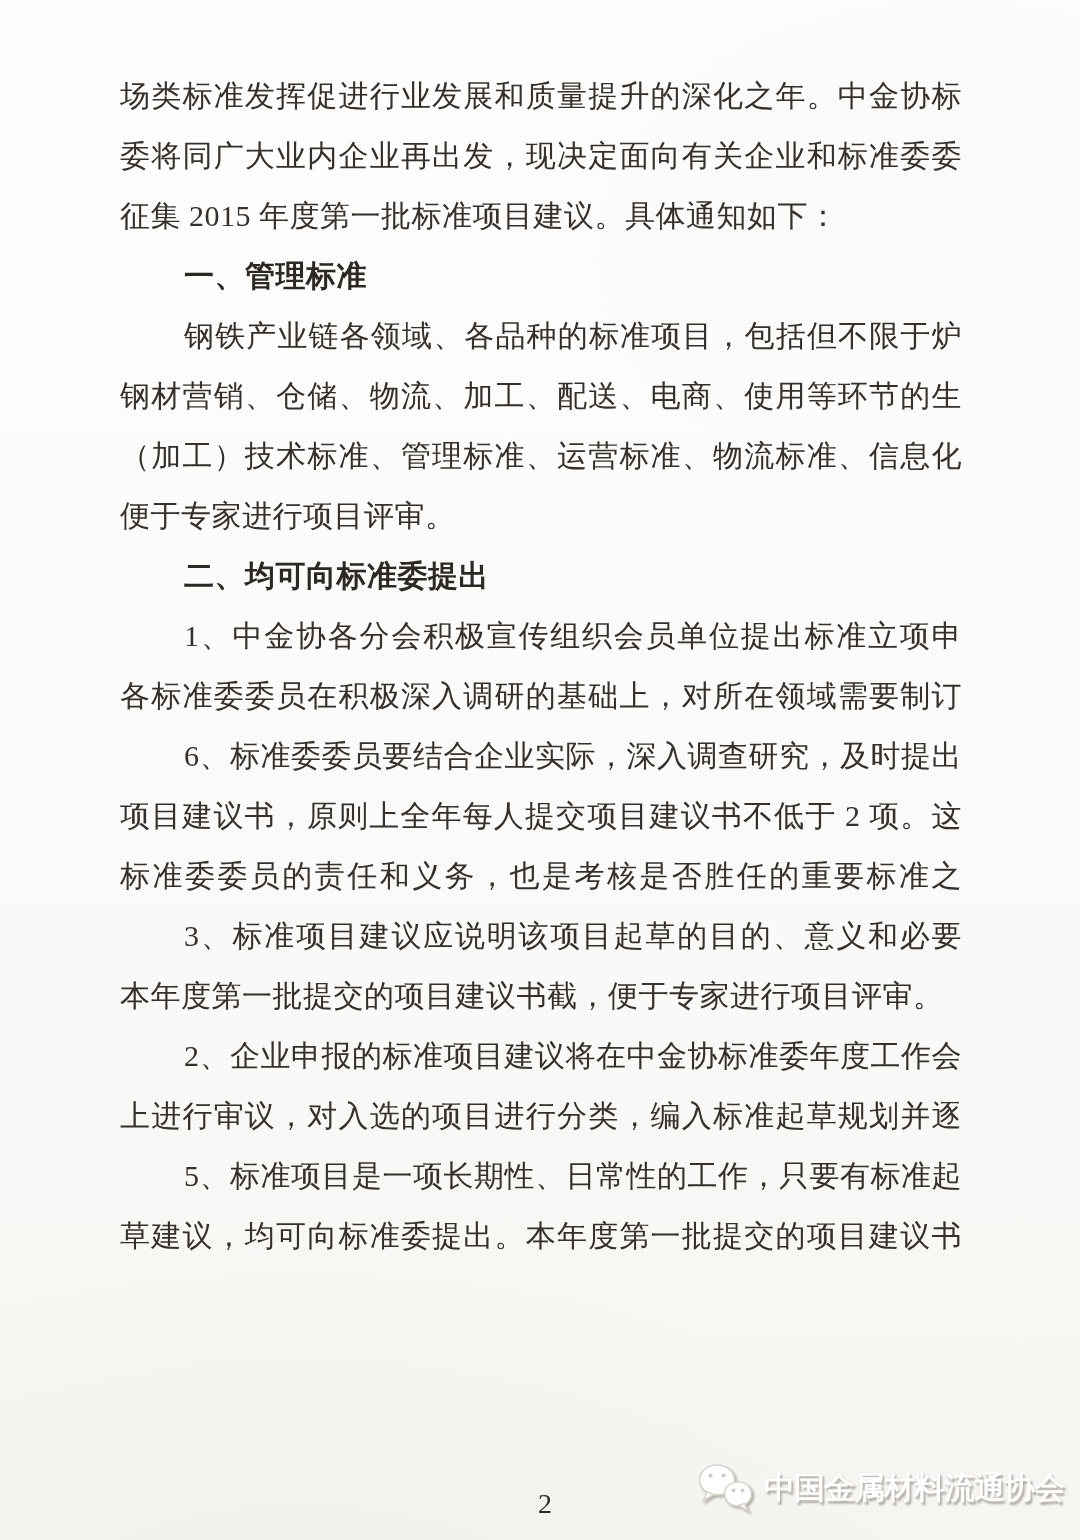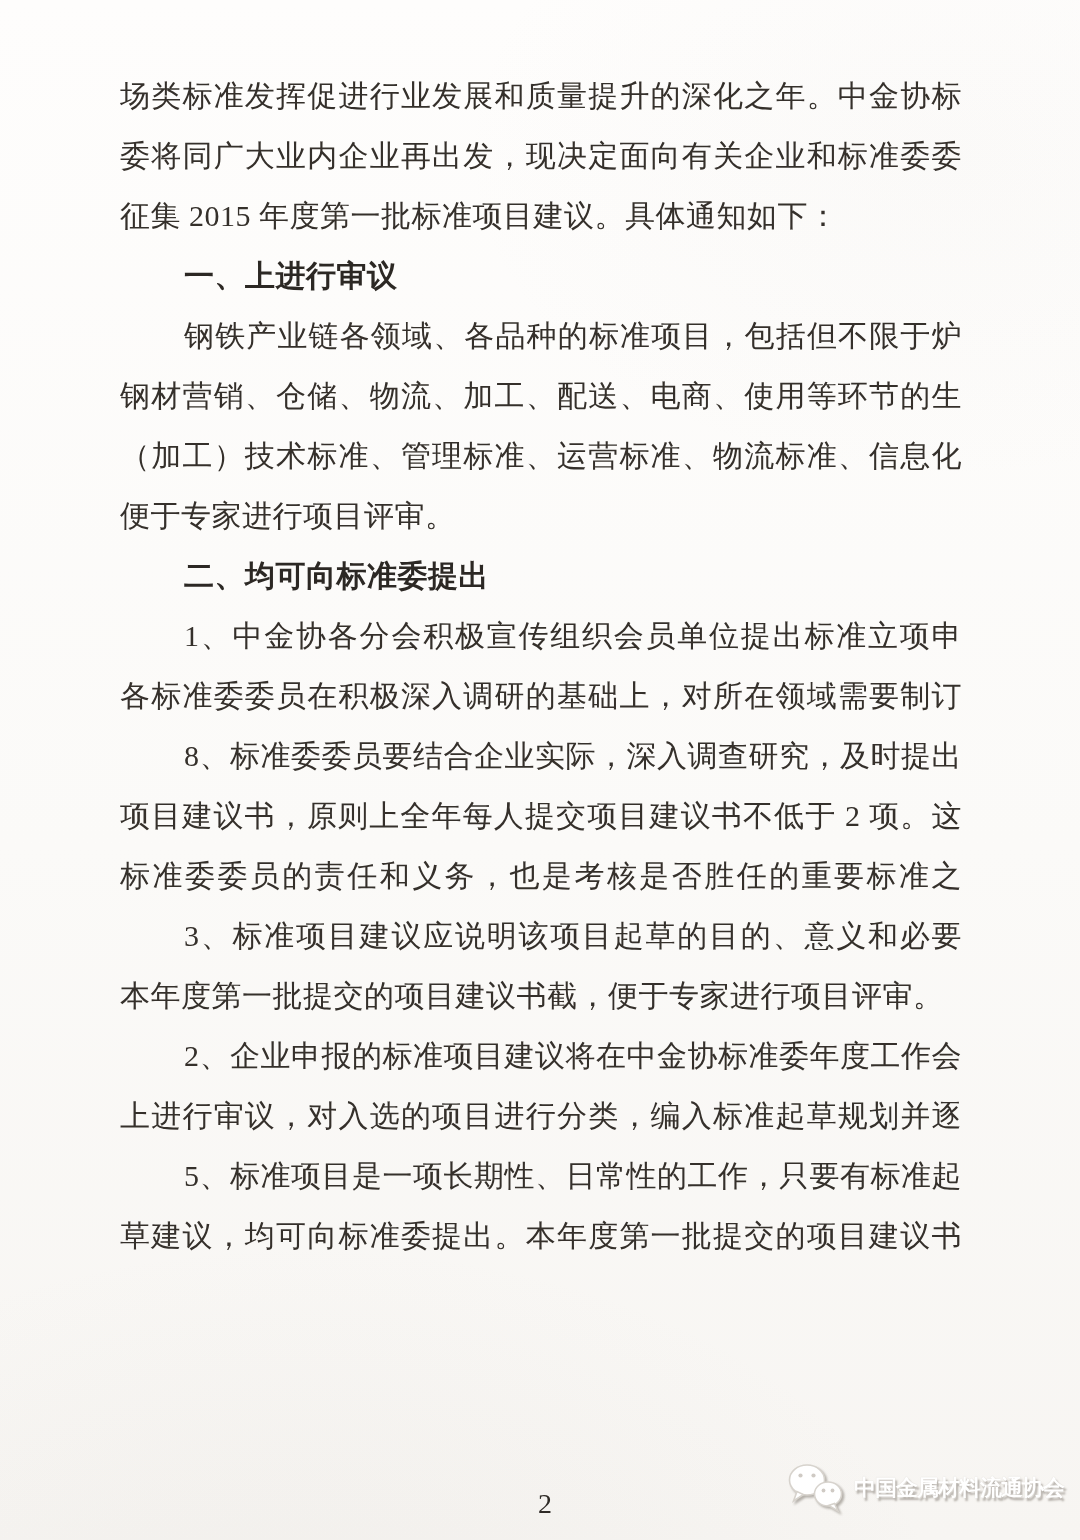--- a/index.html
+++ b/index.html
@@ -54,51 +54,51 @@
     display: flex;
     align-items: center;
     gap: 10px;
   }
   .wm-icon svg {
     display: block;
     filter: drop-shadow(2px 2px 1px rgba(168,163,156,0.85));
   }
   .wm-text {
     font-family: "Liberation Sans", "DejaVu Sans", sans-serif;
-    font-size: 22px;
+    font-size: 31px;
     font-weight: bold;
     letter-spacing: -1px;
     color: #ffffff;
     text-shadow: 2px 3px 2px #b5b0aa, 0 0 1px #d4d0ca;
     white-space: nowrap;
   }
 </style>
 </head>
 <body>
 
 <div class="page">
 
   <main class="body-text">
     <div class="ln fill">场类标准发挥促进行业发展和质量提升的深化之年。中金协标准</div>
     <div class="ln fill">委将同广大业内企业再出发，现决定面向有关企业和标准委委员</div>
     <div class="ln">征集 2015 年度第一批标准项目建议。具体通知如下：</div>
 
-    <div class="ln indent heading">一、上进行审议</div>
+    <div class="ln indent heading">一、管理标准</div>
 
     <div class="ln indent fill">钢铁产业链各领域、各品种的标准项目，包括但不限于炉料、</div>
     <div class="ln fill">钢材营销、仓储、物流、加工、配送、电商、使用等环节的生产</div>
     <div class="ln fill">（加工）技术标准、管理标准、运营标准、物流标准、信息化标</div>
     <div class="ln">便于专家进行项目评审。</div>
 
     <div class="ln indent heading">二、均可向标准委提出</div>
 
     <div class="ln indent fill">1、中金协各分会积极宣传组织会员单位提出标准立项申请；</div>
     <div class="ln fill">各标准委委员在积极深入调研的基础上，对所在领域需要制订的</div>
 
-    <div class="ln indent fill">8、标准委委员要结合企业实际，深入调查研究，及时提出</div>
+    <div class="ln indent fill">6、标准委委员要结合企业实际，深入调查研究，及时提出</div>
     <div class="ln fill">项目建议书，原则上全年每人提交项目建议书不低于 2 项。这是</div>
     <div class="ln fill">标准委委员的责任和义务，也是考核是否胜任的重要标准之一。</div>
 
     <div class="ln indent fill">3、标准项目建议应说明该项目起草的目的、意义和必要性，</div>
     <div class="ln">本年度第一批提交的项目建议书截，便于专家进行项目评审。</div>
 
     <div class="ln indent fill">2、企业申报的标准项目建议将在中金协标准委年度工作会</div>
     <div class="ln fill">上进行审议，对入选的项目进行分类，编入标准起草规划并逐步</div>
 
     <div class="ln indent fill">5、标准项目是一项长期性、日常性的工作，只要有标准起</div>

